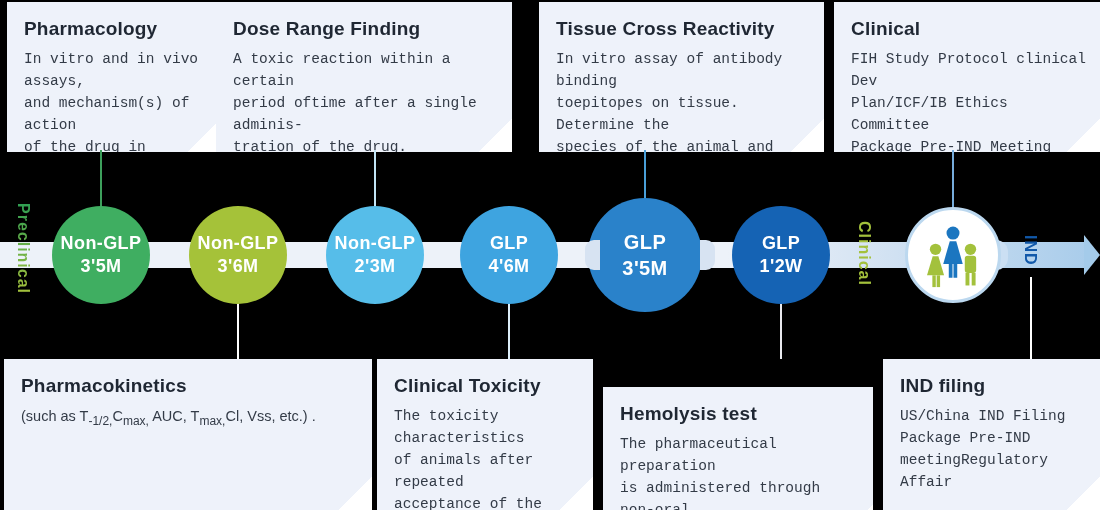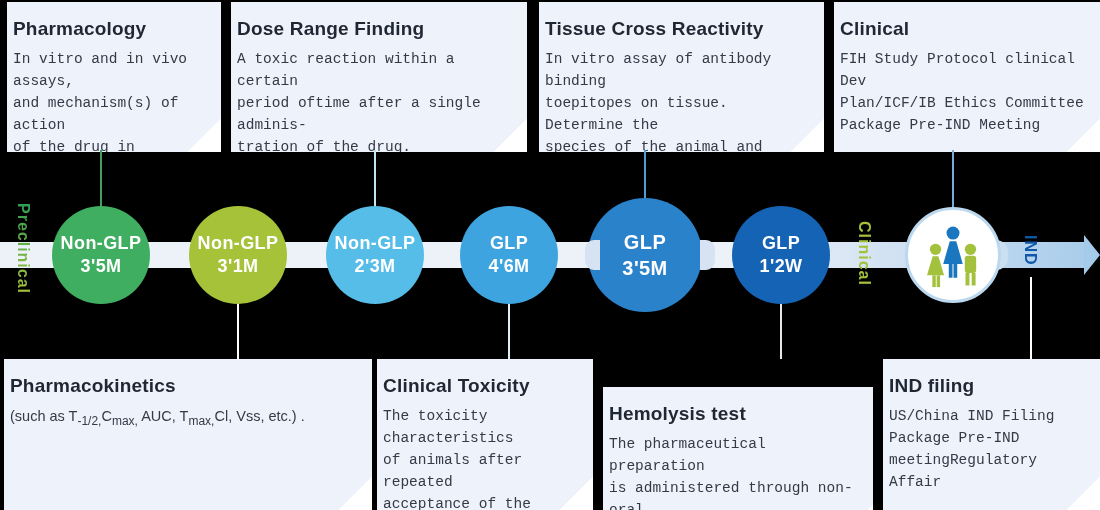--- a/index.html
+++ b/index.html
@@ -1,21 +1,21 @@
 <!DOCTYPE html>
 <html><head>
 <meta charset="utf-8">
 <style>
   html,body{margin:0;padding:0;background:#000;}
   body{width:1100px;height:510px;position:relative;overflow:hidden;
        font-family:"Liberation Sans", sans-serif;}
   
   .card{position:absolute;box-sizing:border-box;overflow:hidden;
         background:linear-gradient(135deg,#eef2fa calc(100% - 24px),#ffffff calc(100% - 24px));
-        padding:16px 13px 0 6px;}
+        padding:16px 13px 0 17px;}
   .card.top{top:2px;height:150px;}
   .card.bottom{top:359px;height:151px;}
   .card-title{font-size:19px;font-weight:600;color:#1f2733;margin:0 0 8px 0;letter-spacing:.2px;}
   .card-body{font-size:14.5px;color:#333b47;line-height:1.52;white-space:pre-line;font-family:Liberation Mono, monospace;}
   .rich-line{font-size:14.5px;color:#333b47;line-height:1.52;}
   .rich-line .sub{font-size:12px;position:relative;top:4px;}
   
   .band{position:absolute;left:0;top:242px;width:1085px;height:26px;z-index:1;
         background:linear-gradient(to right,#edf2f9 0%,#edf2f9 67%,#d6e4f3 80%,#aacdeb 100%);}
   .band-arrow{position:absolute;left:1084px;top:235px;width:0;height:0;z-index:1;
@@ -47,21 +47,21 @@
 </style>
 </head>
 <body>
 
 <div class="card top" style="left:7px;width:214px;">
   <div class="card-title">Pharmacology</div>
   <div class="card-body">In vitro and in vivo assays,
 and mechanism(s) of action
 of the drug in animals.</div>
 </div>
-<div class="card top" style="left:231px;width:296px;">
+<div class="card top" style="left:216px;width:296px;">
   <div class="card-title">Dose Range Finding</div>
   <div class="card-body">A toxic reaction within a certain
 period oftime after a single adminis-
 tration of the drug.</div>
 </div>
 <div class="card top" style="left:539px;width:285px;">
   <div class="card-title">Tissue Cross Reactivity</div>
   <div class="card-body">In vitro assay of antibody binding
 toepitopes on tissue. Determine the
 species of the animal and predict the
@@ -112,21 +112,21 @@
 <div class="vline" style="left:508px;top:303px;height:56px;background:#dceef9;"></div>
 <div class="vline" style="left:780px;top:303px;height:56px;background:#e8e9ee;"></div>
 <div class="vline" style="left:1030px;top:277px;height:82px;background:#ffffff;"></div>
 
 <div class="stage" style="left: 52px; background-color: rgb(63, 174, 97);">
   <span>Non-GLP</span>
   <span>3'5M</span>
 </div>
 <div class="stage" style="left: 189px; background-color: rgb(165, 194, 57);">
   <span>Non-GLP</span>
-  <span>3'1M</span>
+  <span>3'6M</span>
 </div>
 <div class="stage" style="left: 326px; background-color: rgb(86, 189, 233);">
   <span>Non-GLP</span>
   <span>2'3M</span>
 </div>
 <div class="stage" style="left: 460px; background-color: rgb(62, 164, 224);">
   <span>GLP</span>
   <span>4'6M</span>
 </div>
 <div class="stage big" style="left: 588px; background-color: rgb(42, 130, 202);">

